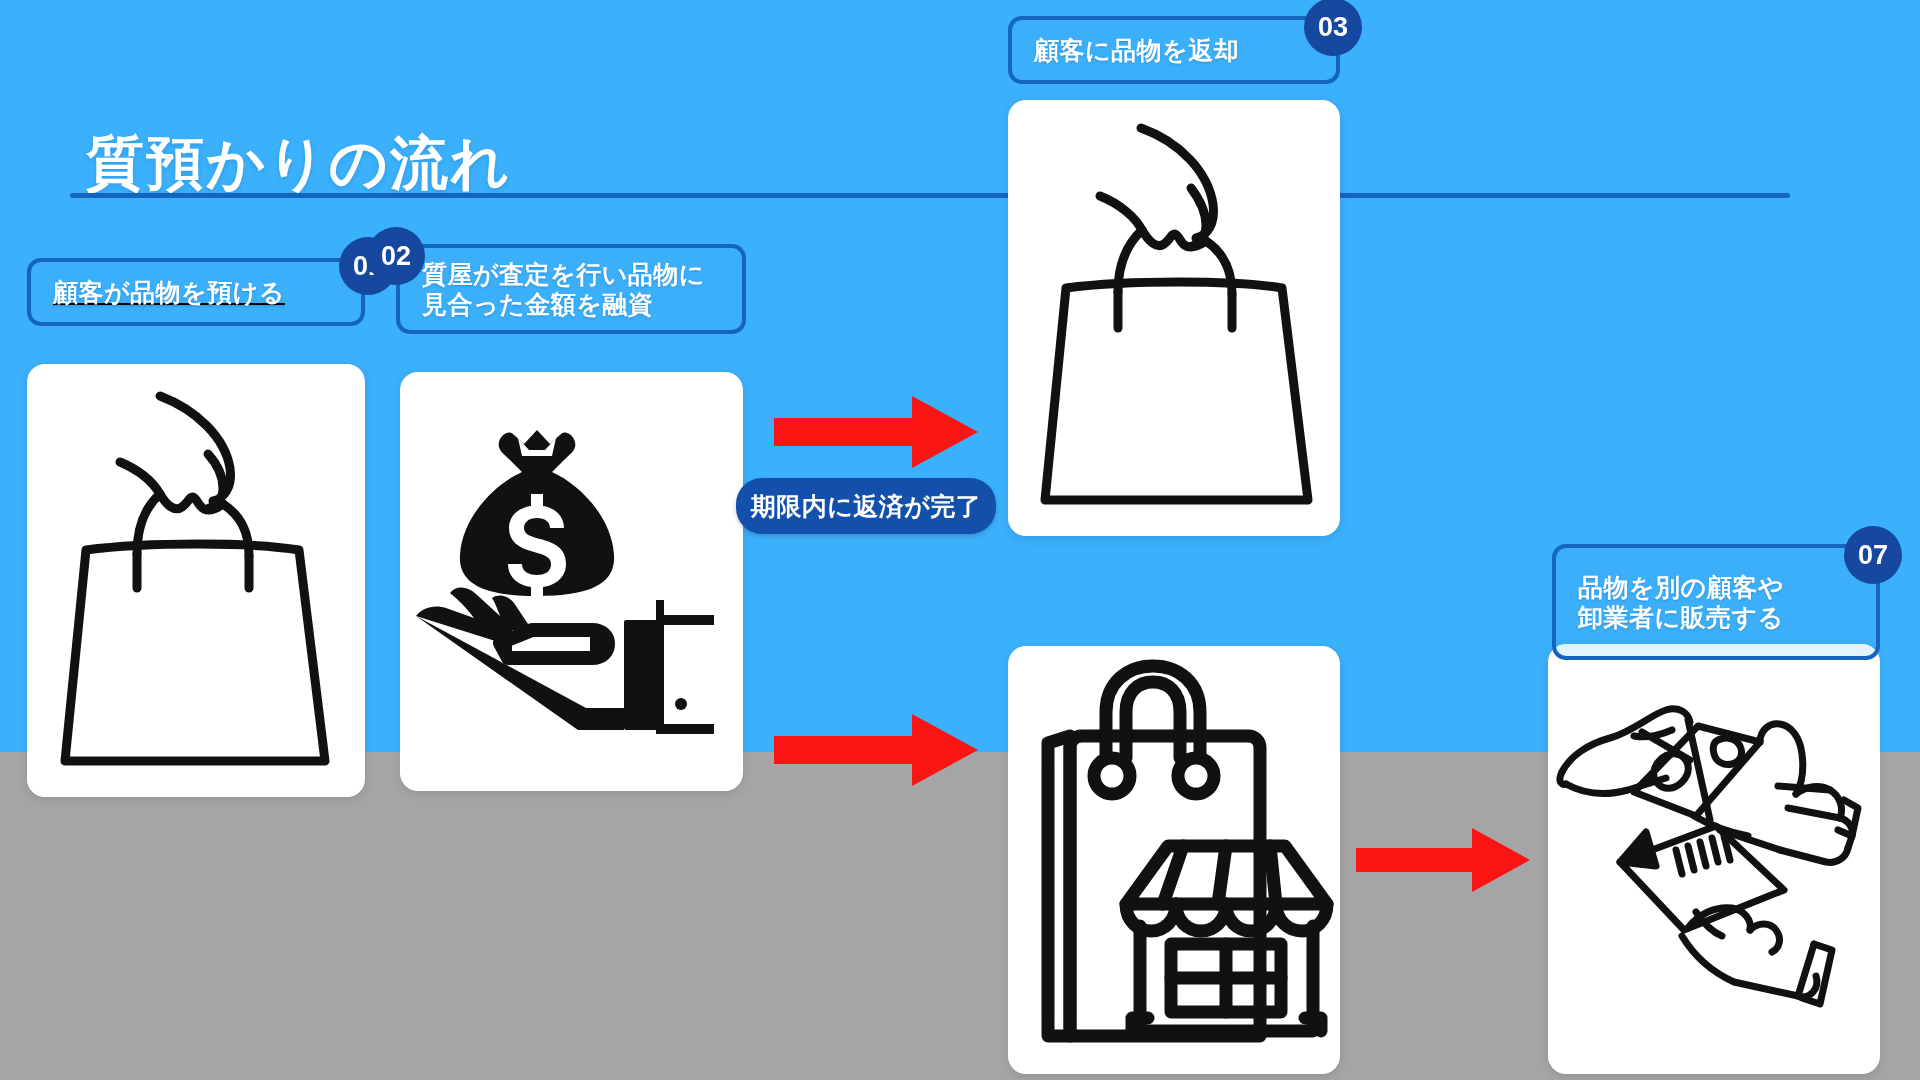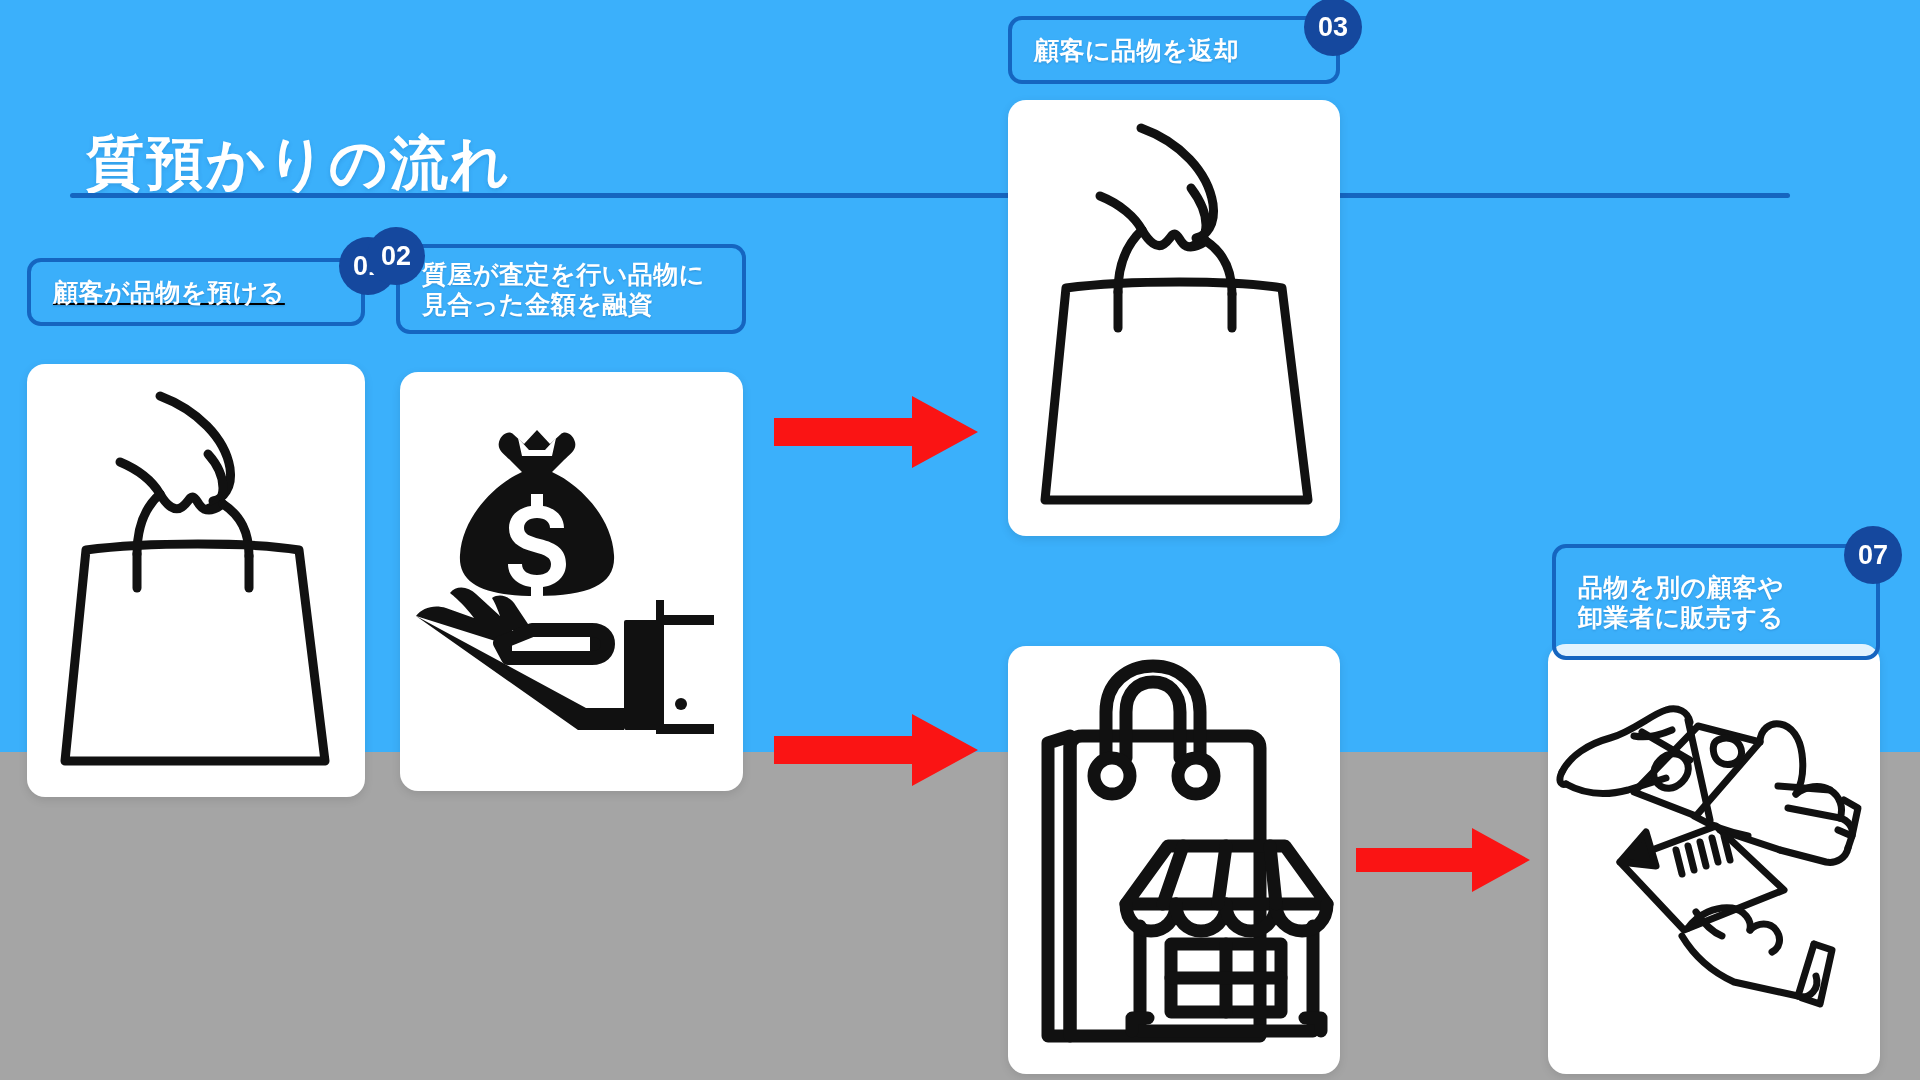--- a/index.html
+++ b/index.html
@@ -334,15 +334,18 @@
       <path d="M0 22 L 138 22 L 138 0 L 204 36 L 138 72 L 138 50 L 0 50 Z" fill="#fa1414"></path>
     </svg>
   </div>
 
   <div class="arrow" style="left:1356px; top:828px; width:174px; height:64px;">
     <svg viewBox="0 0 174 64" xmlns="http://www.w3.org/2000/svg">
       <path d="M0 20 L 116 20 L 116 0 L 174 32 L 116 64 L 116 44 L 0 44 Z" fill="#fa1414"></path>
     </svg>
   </div>
 
+  <div class="badge" style="left:736px; top:478px; width:260px; height:56px;">
+    <span>期限内に返済が完了</span>
+  </div>
 
 
 </div>
 
 </body></html>

